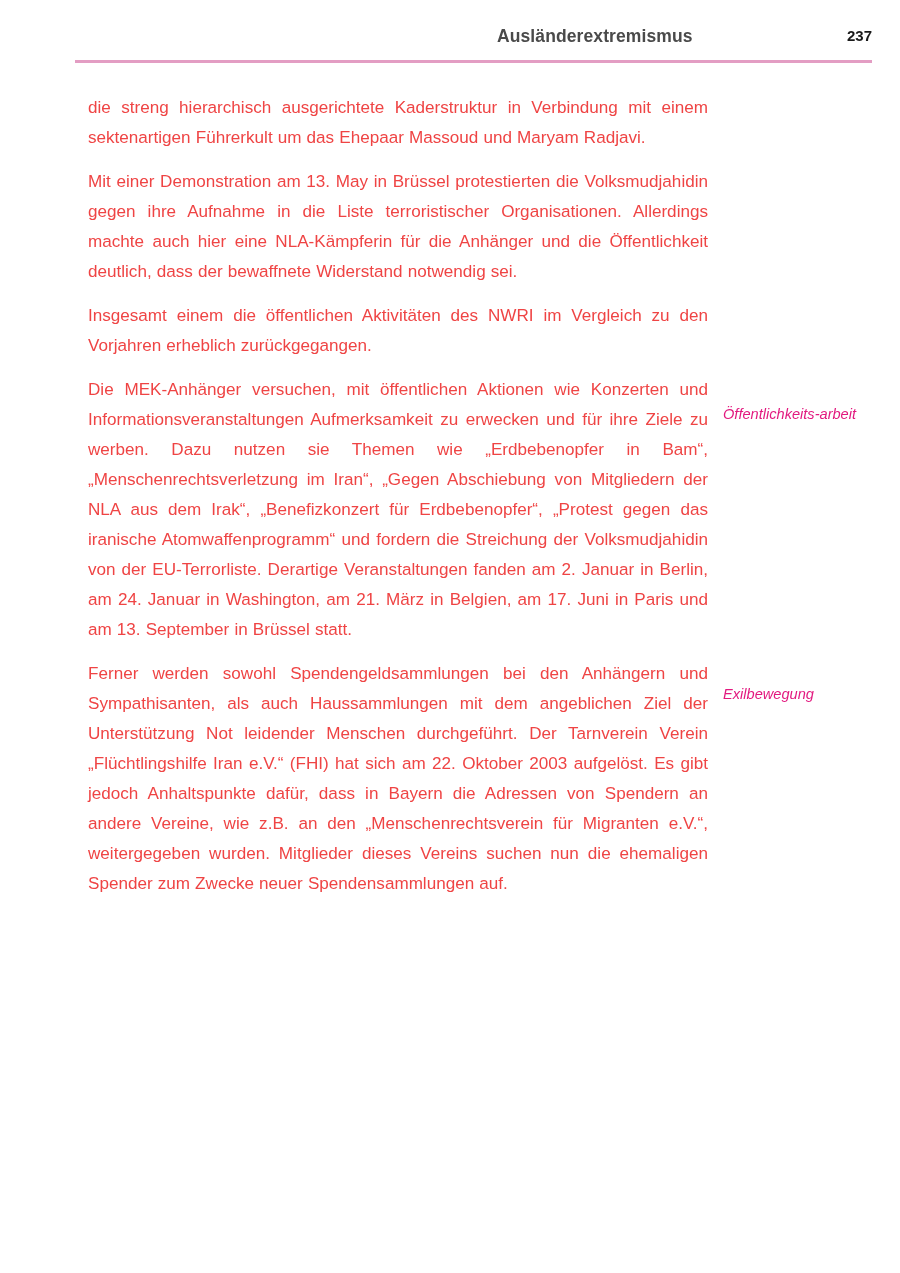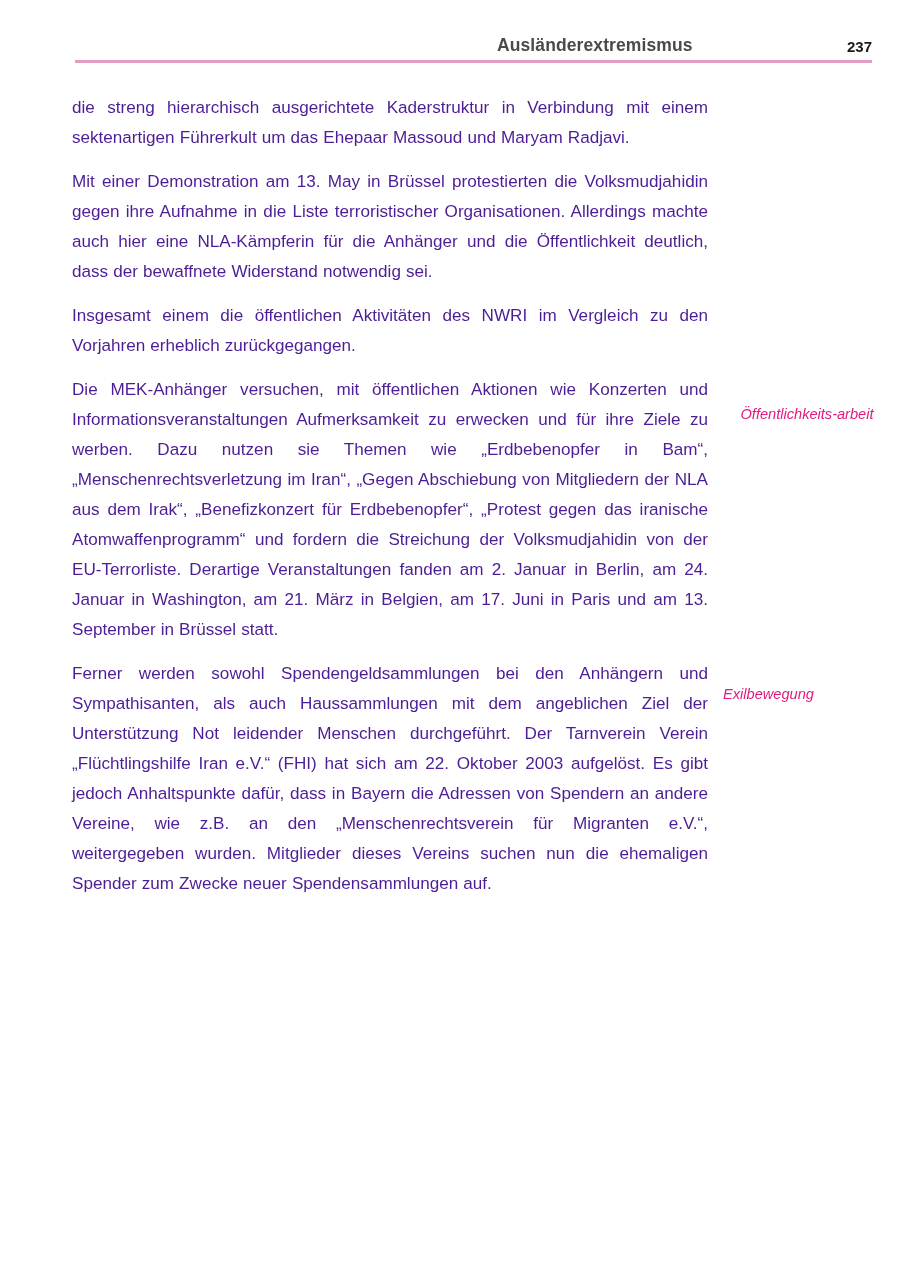--- a/index.html
+++ b/index.html
@@ -23,21 +23,21 @@
   }
 
   
   .running-head {
     position: absolute;
     left: 75px;
     top: 28px;
     width: 797px;
     height: 26px;
     display: flex;
-    align-items: flex-end;
+    align-items: flex-start;
     justify-content: flex-end;
   }
   .head-title {
     font-size: 17.5px;
     font-weight: bold;
     color: #4a4a4a;
     letter-spacing: 0.1px;
     line-height: 1;
     margin-right: auto;
     padding-left: 422px;
@@ -60,42 +60,42 @@
   }
 
   
   .textcol {
     position: absolute;
     left: 72px;
     top: 93px;
     width: 636px;
   }
   p.para {
-    margin: 0 0 14px 0;
+    margin: 0 0 14px 16px;
     font-size: 17.1px;
     line-height: 30px;
-    color: #4c1d95;
+    color: #ef4444;
     text-align: justify;
     text-justify: inter-word;
     hyphens: manual;
     word-spacing: 0.02em;
   }
   p.para:last-child { margin-bottom: 0; }
 
   
   .marginal {
     position: absolute;
     left: 723px;
     width: 168px;
     font-size: 14.6px;
     line-height: 23px;
     font-style: italic;
     color: #e2197f;
   }
-  .marginal.m1 { top: 403px; text-align: center; }
+  .marginal.m1 { top: 403px; }
   .marginal.m2 { top: 683px; }
 </style>
 </head>
 <body>
 
 <div class="page">
 
   <div class="running-head">
     <span class="head-title">Ausländerextremismus</span>
     <span class="head-folio">237</span>

